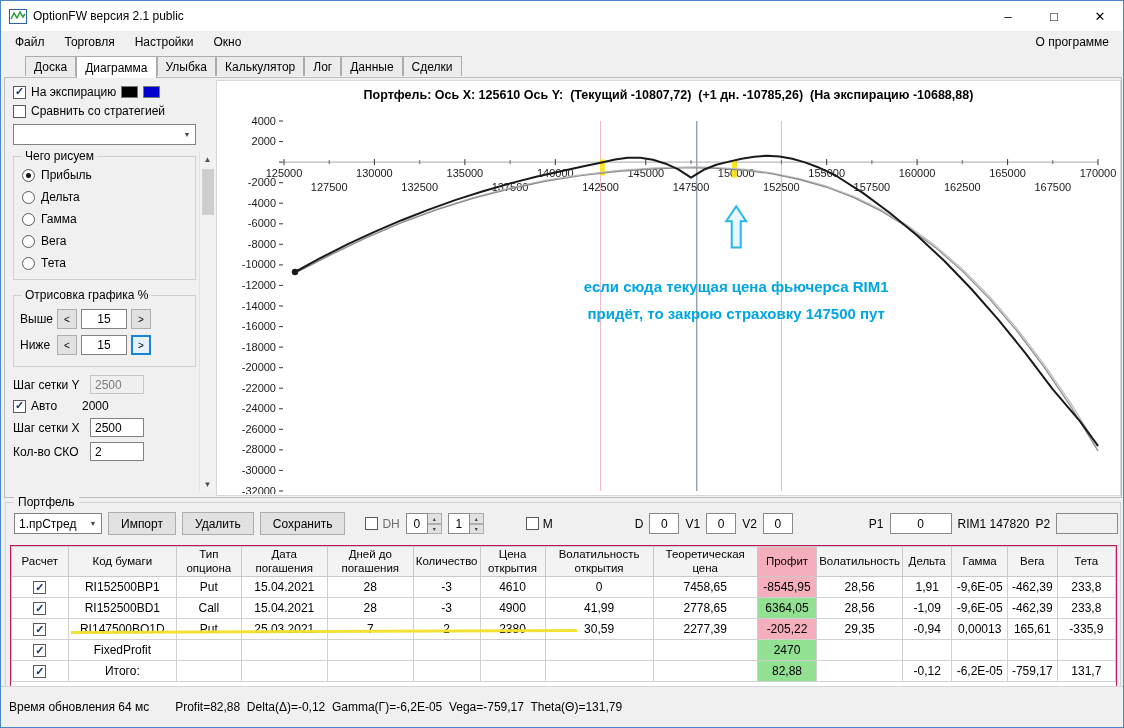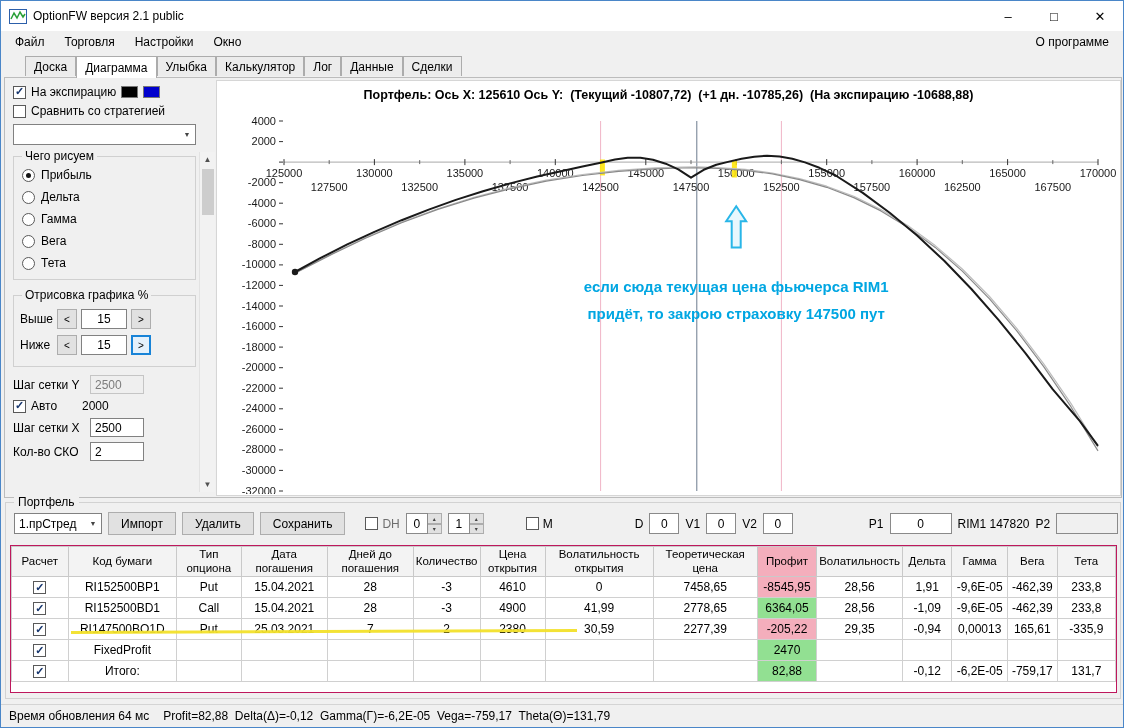--- a/index.html
+++ b/index.html
@@ -76,22 +76,22 @@
   .ptable-wrap{position:absolute;top:42px;left:4px;right:3px;bottom:5px;overflow:hidden;background:#fff;border:1px solid #be185d}
   table{border-collapse:collapse;table-layout:fixed}
   th{background:#f3f3f3;border:1px solid #c9c9c9;font-weight:normal;font-size:11.5px;height:30px;padding:0 2px;line-height:1.15}
   td{border:1px solid #d0d0d0;height:21px;text-align:center;padding:0 2px;white-space:nowrap;overflow:hidden;font-size:12px}
   th.profit-h{background:#f4aebc}
   td.cell-red{background:#f4aebc}
   td.cell-green{background:#92e092}
   .strike-line{position:absolute;left:60px;top:84px;width:506px;height:3px;background:#f2e02a;opacity:.95;
       transform:rotate(-0.2deg);pointer-events:none}
   
-  .statusbar{position:absolute;bottom:0;left:0;right:0;height:23px;background:#f0f0f0;border-top:1px solid #d4d4d4;
-      display:flex;align-items:center;padding:0 8px;gap:14px;white-space:pre}
+  .statusbar{position:absolute;bottom:0;left:0;right:0;height:41px;background:#f0f0f0;border-top:1px solid #d4d4d4;
+      display:flex;align-items:center;padding:0 8px;gap:26px;white-space:pre}
   input{outline:none}
 </style>
 </head>
 <body>
 
 <div class="window">
 
   <div class="titlebar">
     <span class="appicon">
       <svg width="18" height="15" viewBox="0 0 18 15">

